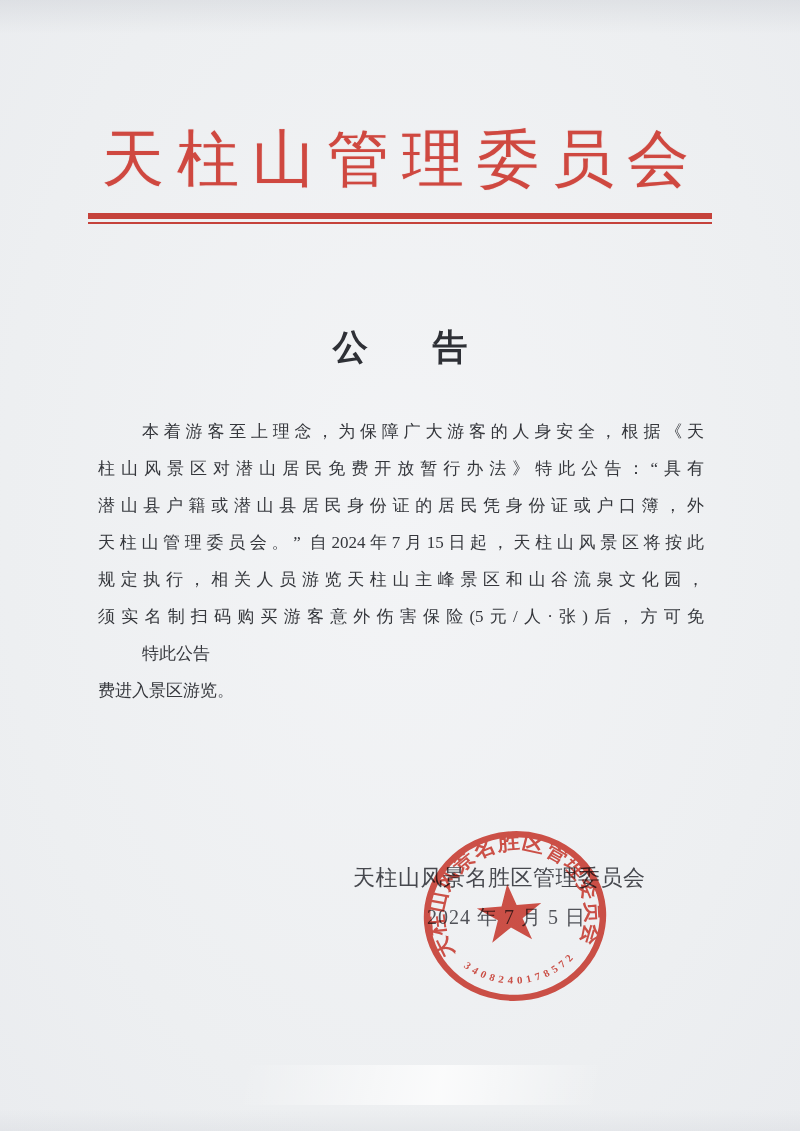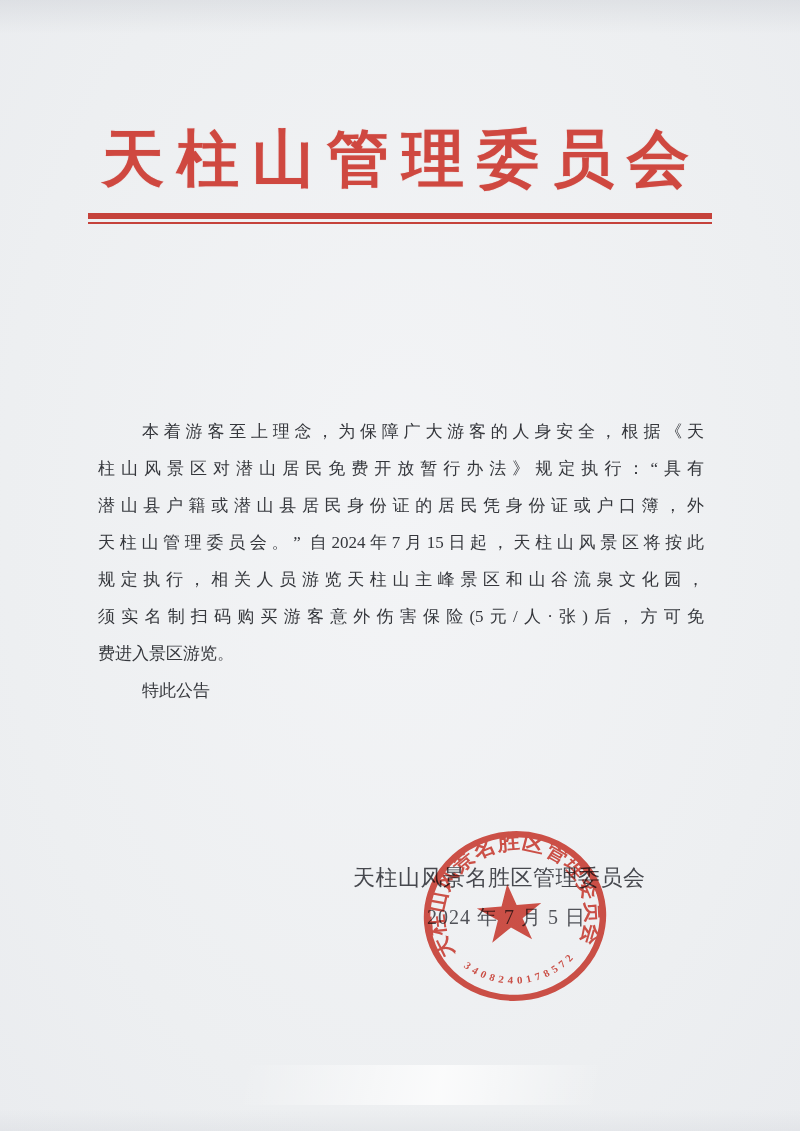--- a/index.html
+++ b/index.html
@@ -18,21 +18,21 @@
   }
   
   .page::after{
     content:"";position:absolute;left:0;top:1065px;width:800px;height:40px;
     background:linear-gradient(100deg, rgba(255,255,255,0) 30%, rgba(255,255,255,.75) 55%, rgba(255,255,255,0) 75%);
     pointer-events:none;
   }
   .letterhead{
     position:absolute;top:118px;left:0;width:800px;
     text-align:center;
-    font-size:62px;line-height:82px;font-weight:bold;
+    font-size:62px;line-height:82px;font-weight:normal;
     letter-spacing:13px;padding-left:4px;box-sizing:border-box;
     color:#cf4840;
     text-shadow:0 0 1px rgba(207,72,64,.45);
   }
   .rule{
     position:absolute;top:213px;left:88px;width:624px;height:3px;
     border-top:6px solid #c5423b;border-bottom:2px solid #c5423b;
   }
   .doc-title{
     position:absolute;top:327px;left:0;width:800px;
@@ -67,30 +67,31 @@
 </style>
 </head>
 <body>
 
 <div class="page">
 
   <div class="letterhead">天柱山管理委员会</div>
 
   <div class="rule"></div>
 
+  <div class="doc-title">公 告</div>
 
   <div class="body-text">
     <div class="line j indent">本着游客至上理念，为保障广大游客的人身安全，根据《天</div>
-    <div class="line j">柱山风景区对潜山居民免费开放暂行办法》规定执行：“具有</div>
+    <div class="line j">柱山风景区对潜山居民免费开放暂行办法》特此公告：“具有</div>
     <div class="line j">潜山县户籍或潜山县居民身份证的居民凭身份证或户口簿，外</div>
     <div class="line j">天柱山管理委员会。” 自2024年7月15日起，天柱山风景区将按此</div>
     <div class="line j">规定执行，相关人员游览天柱山主峰景区和山谷流泉文化园，</div>
     <div class="line j">须实名制扫码购买游客意外伤害保险(5元/人·张)后，方可免</div>
+    <div class="line indent">特此公告</div>
     <div class="line">费进入景区游览。</div>
-    <div class="line indent">特此公告</div>
   </div>
 
   <div class="sig-org">天柱山风景名胜区管理委员会</div>
 
   <div class="sig-date">2024 年 7 月 5 日</div>
 
   <svg class="seal" viewBox="0 0 188 188" aria-hidden="true">
     <defs>
       <path id="ringPath" d="M 35,135.3 A 72 72 0 1 1 153,135.3" fill="none"></path>
       <path id="serialPath" d="M 37.3,142.7 A 79 79 0 0 0 150.7,142.7" fill="none"></path>

